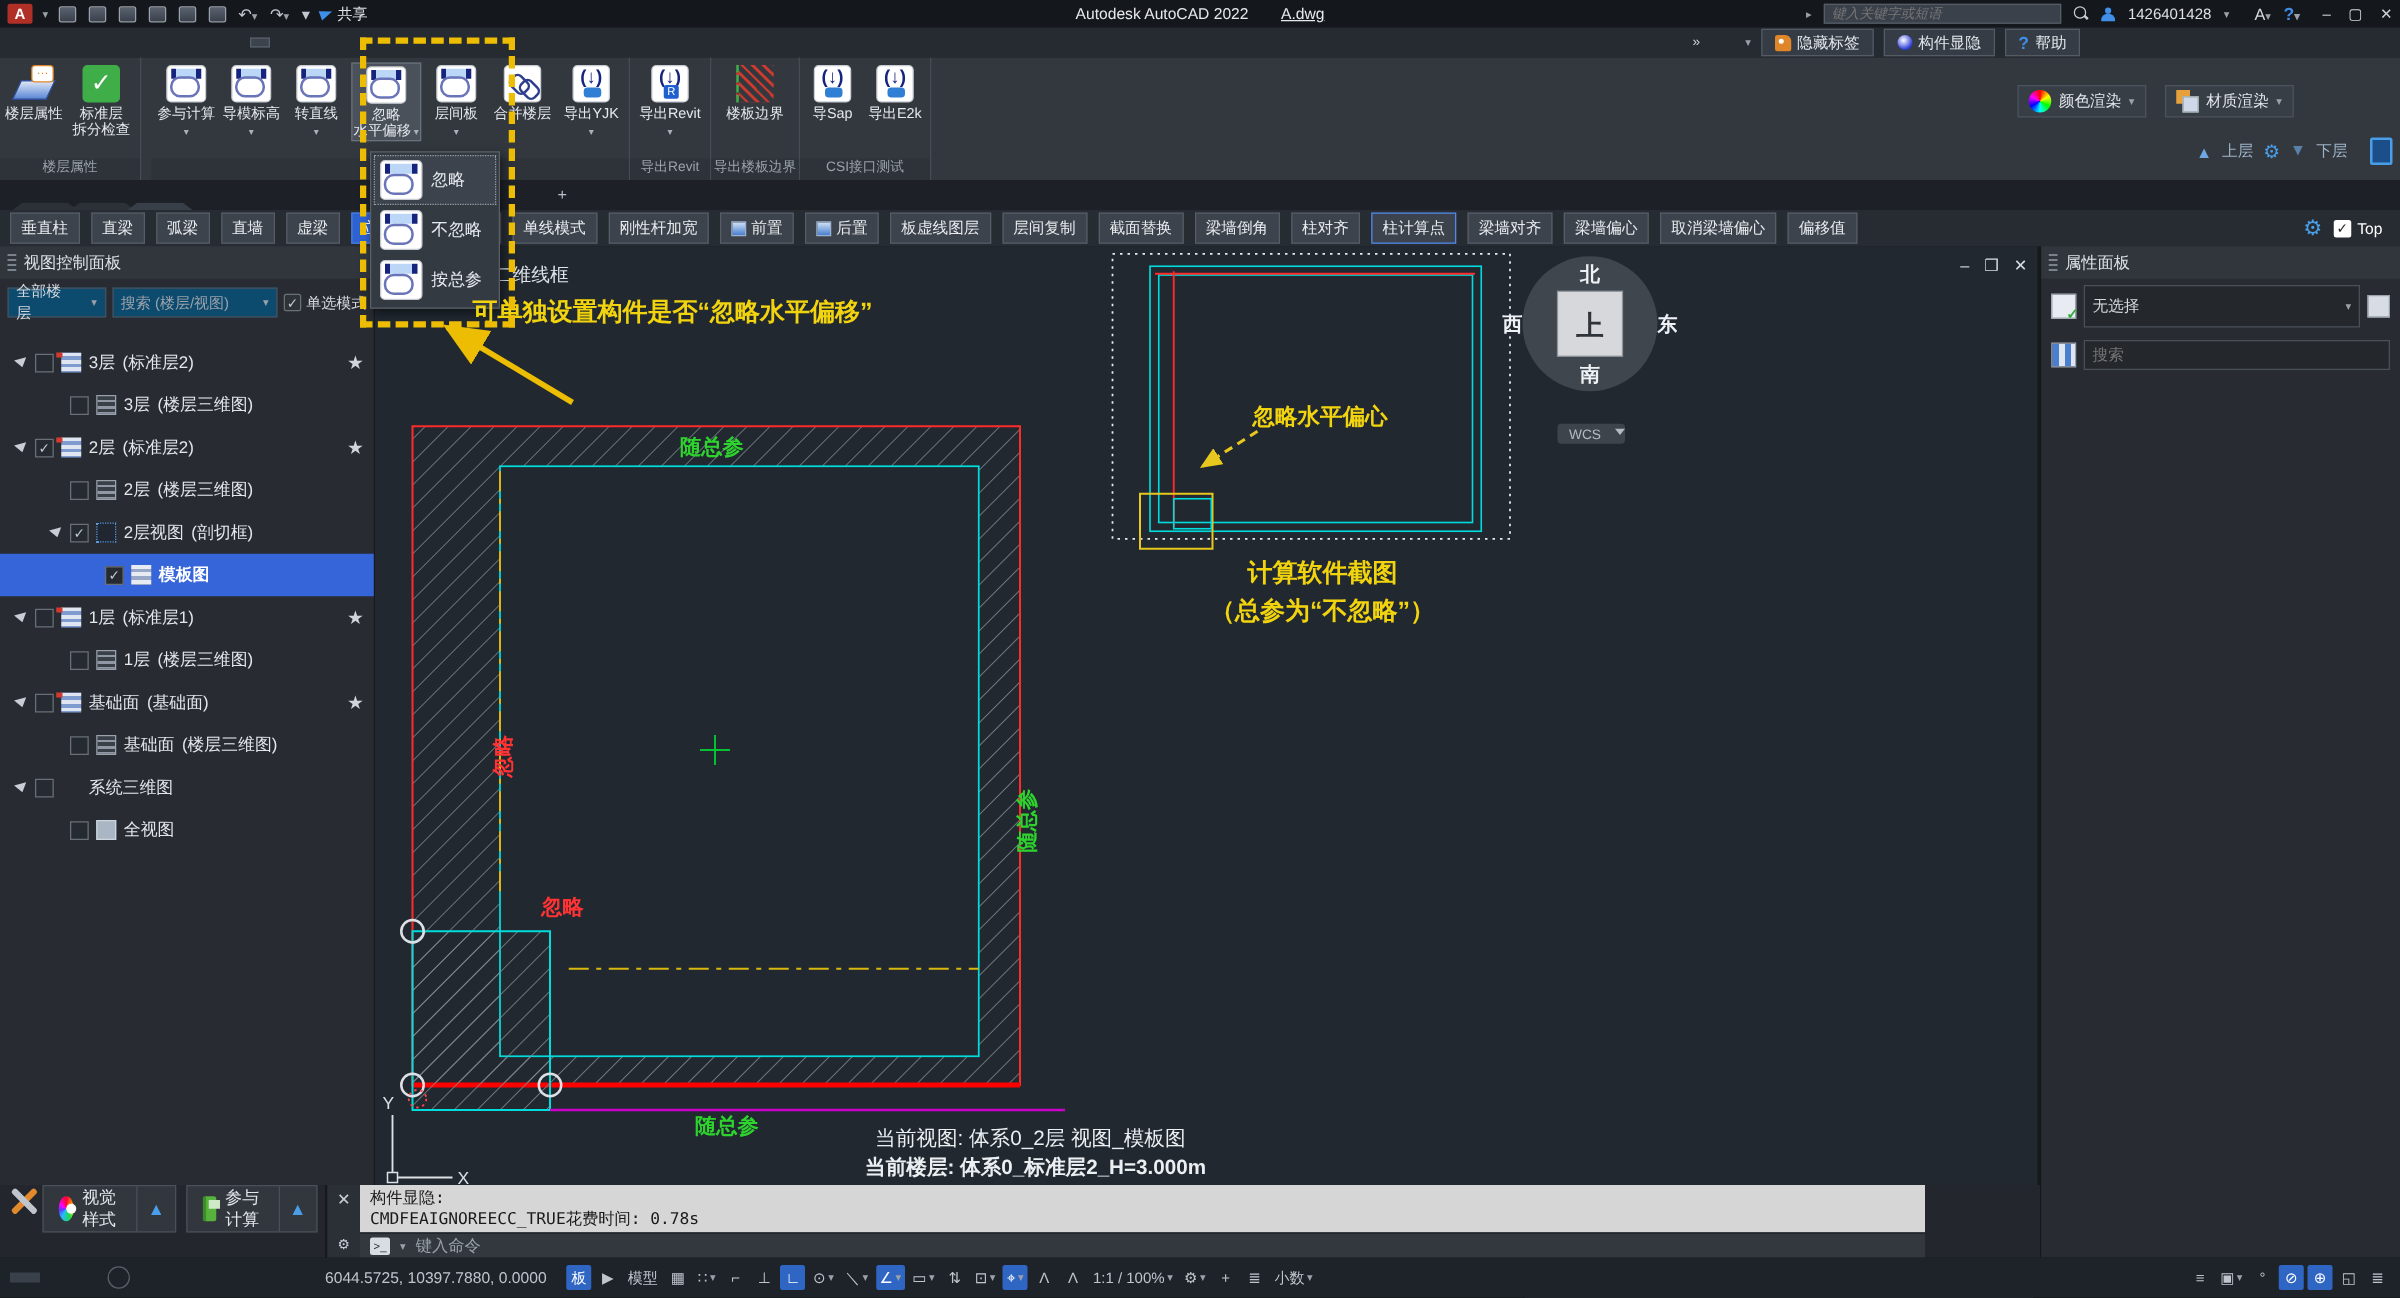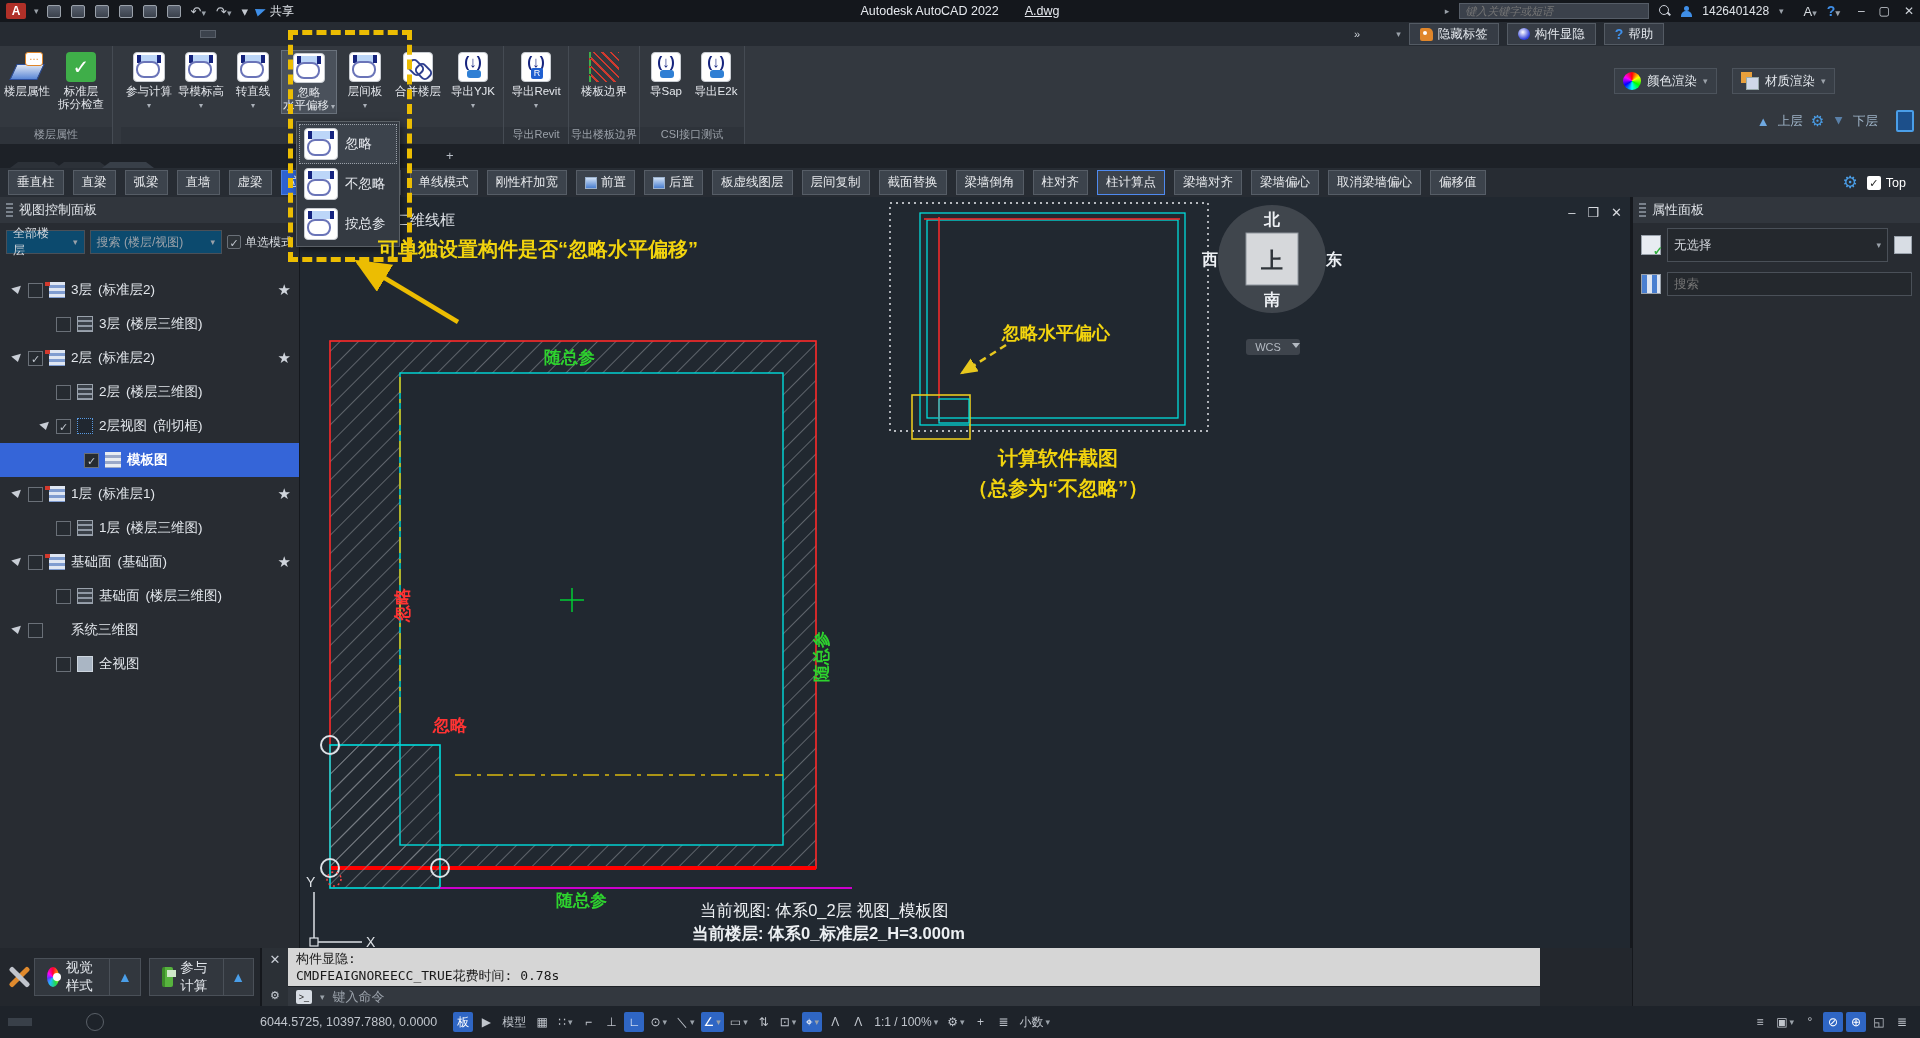--- a/index.html
+++ b/index.html
@@ -146,21 +146,21 @@
   .rp-row { display:flex; align-items:center; gap:6px; padding:5px 8px; }
   .rp-ic1 { width:20px; height:20px; background:#e8ecf2; border:1px solid #9aa2ac; position:relative; }
   .rp-ic1::after { content:"✓"; position:absolute; right:-3px; bottom:-4px; color:#2fae3a; font-weight:bold; font-size:12px; }
   .rp-ic2 { width:20px; height:20px; background:repeating-linear-gradient(90deg,#4a7fd0 0 5px,#dfe6f2 5px 10px); border:1px solid #9aa2ac; }
   .rp-ic3 { width:18px; height:18px; border:1px solid #9aa2ac; position:relative; background:#d8dde4; }
   .rp-field { flex:1; background:#24282d; border:1px solid #4a5058; color:#d5d9de; height:24px; font-size:12.5px;
     display:flex; align-items:center; justify-content:space-between; padding:16px 6px; }
   .rp-input { flex:1; background:#24282d; border:1px solid #4a5058; color:#9aa1a9; height:24px; font-size:12.5px; padding:0 6px; font-family:inherit; }
 
   
-  .bottomtools { position:absolute; left:0; top:948px; width:260px; height:58px; background:#23272d; display:flex; align-items:center; gap:8px; padding:0 6px; }
+  .bottomtools { position:absolute; left:0; top:948px; width:260px; height:58px; background:#23272d; display:flex; align-items:flex-start; gap:8px; padding:0 6px; }
   .tools-x { width:26px; height:26px; position:relative; }
   .tools-x::before, .tools-x::after { content:""; position:absolute; left:11px; top:0; width:5px; height:26px; border-radius:2px; }
   .tools-x::before { background:#e08a2d; transform:rotate(45deg); }
   .tools-x::after { background:#c0c4cc; transform:rotate(-45deg); }
   .btl-panel { display:flex; align-items:center; background:#32373e; border:1px solid #4a5058; height:38px; }
   .btl-btn { display:flex; align-items:center; gap:7px; padding:0 12px; color:#e3e7ec; font-size:13.5px; height:100%; }
   .btl-sep { width:1px; height:100%; background:#4a5058; }
   .btl-up { color:#4a9ee8; font-size:14px; padding:0 8px; }
   .vs-wheel { width:20px; height:20px; border-radius:50%; background:conic-gradient(#f03,#fa0,#ff3,#2d4,#2bf,#63f,#f0f,#f03); position:relative; }
   .vs-wheel::after { content:""; position:absolute; left:6px; top:6px; width:8px; height:8px; border-radius:50%; background:#fff; }

